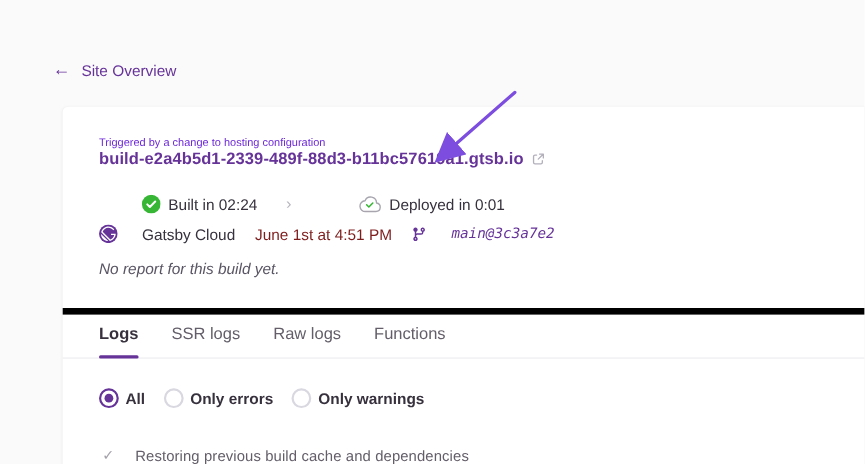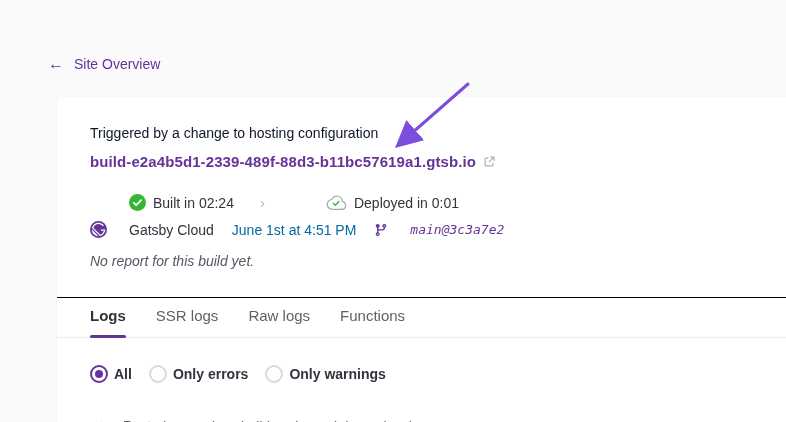--- a/index.html
+++ b/index.html
@@ -21,50 +21,50 @@
   .back-link .arrow-glyph { font-size:16px; line-height:1; }
 
   
   .card {
     position:absolute; left:57px; top:97px; right:0; bottom:0;
     background:#ffffff; border-radius:5px 0 0 0;
     box-shadow:0 1px 3px rgba(46,41,51,0.06);
   }
   .card-body { padding:28px 32px 0 33px; }
 
-  .trigger-text { font-size:14px; color:#0f172a; }
-
-  .build-link-row { margin-top:12px; display:flex; align-items:center; gap:7px; }
+  .trigger-text { font-size:10px; color:#6d28d9; }
+
+  .build-link-row { margin-top:0; display:flex; align-items:center; gap:7px; }
   .build-link {
     font-size:15px; font-weight:700; color:#663399;
     text-decoration:none; cursor:pointer; letter-spacing:.1px;
   }
 
   .status-row { margin-top:24px; display:flex; align-items:center; font-size:14px; color:#36313d; }
   .status-row .seg { display:flex; align-items:center; gap:7px;padding-left:39px; }
   .sep-chevron { color:#b7b5bd; font-size:15px; margin:0 22px 0 26px; line-height:1; }
 
   .meta-row { margin-top:10px; display:flex; align-items:center; font-size:14px; }
   .meta-row .seg { display:flex; align-items:center; gap:22px; }
   .meta-platform { color:#36313d; }
-  .meta-date { color:#0369a1; margin-left:18px; }
+  .meta-date { color:#7f1d1d; margin-left:18px; }
   .meta-branch-wrap { margin-left:18px;font-style:italic; }
   .meta-branch {
     font-family:"DejaVu Sans Mono","Liberation Mono",monospace;
     font-size:13px; color:#663399;
   }
 
   .no-report { margin-top:15px; font-size:14px; color:#5a5564;font-style:italic; }
 
   
   .tabs {
     margin-top:28px; padding-left:33px;
     display:flex; gap:30px;
     border-bottom:1px solid #ececf1;
-    border-top:1px solid #000000;
+    border-top:6px solid #000000;
     padding-top:9px;
   }
   .tab {
     position:relative; padding-bottom:13px;
     font-size:15px; color:#635e69; cursor:pointer;
   }
   .tab.active { color:#36313d; font-weight:700; }
   .tab-indicator {
     position:absolute; left:0; right:0; bottom:-1px; height:3px;
     background:#663399; border-radius:2px; display:none;

